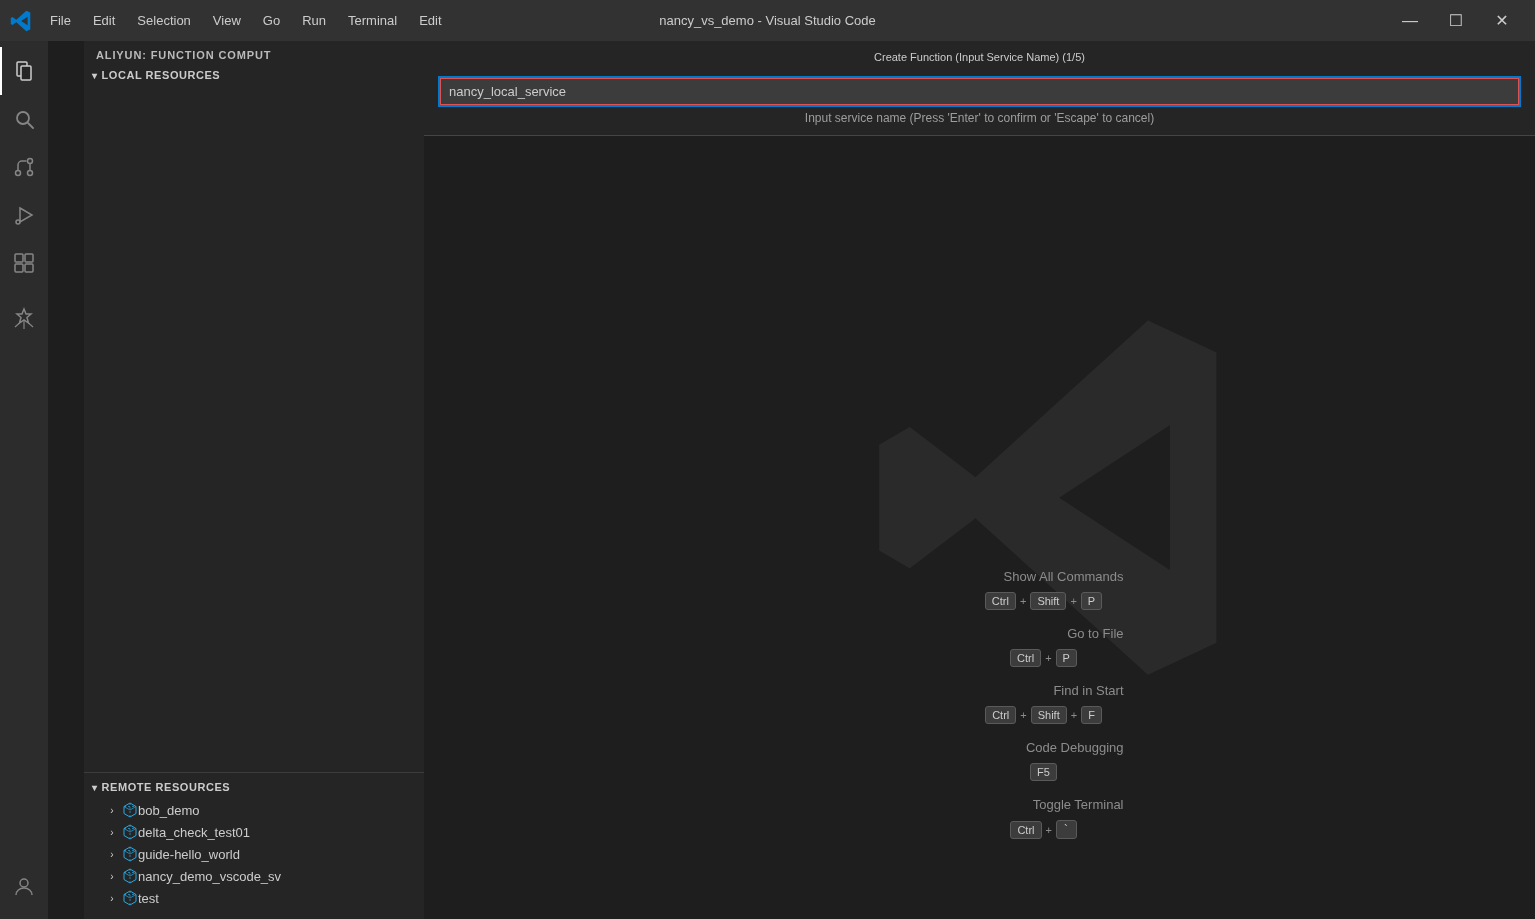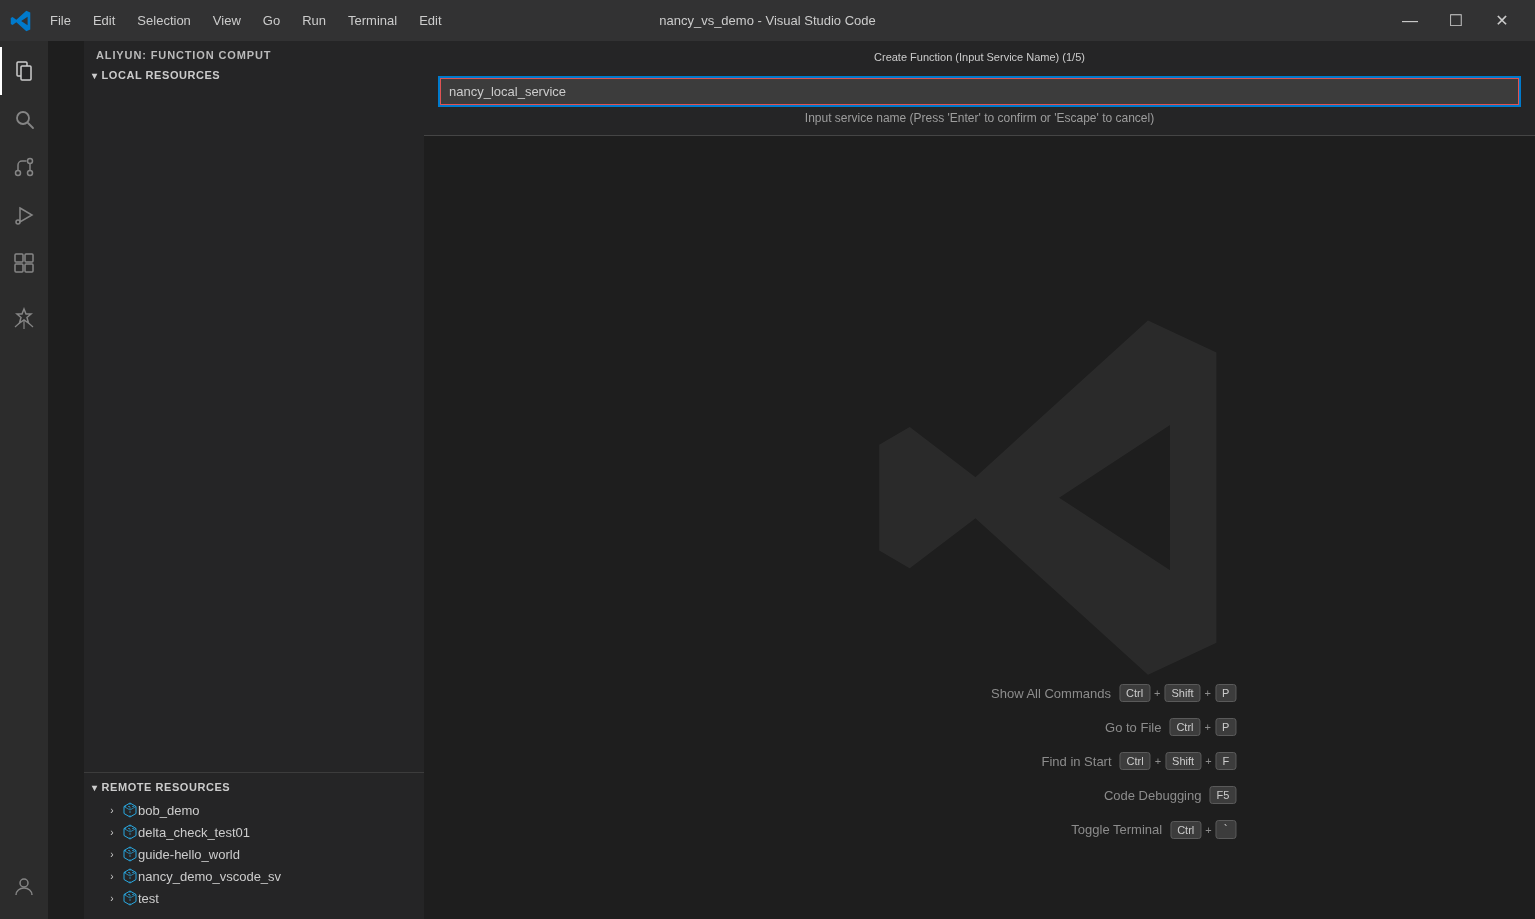--- a/index.html
+++ b/index.html
@@ -245,20 +245,21 @@
       transform: translateX(-10%);
       display: flex;
       flex-direction: column;
       gap: 16px;
     }
     .shortcut-row {
       display: flex;
       align-items: center;
       justify-content: flex-end;
       gap: 8px;
+      flex-direction: column;
     }
     .shortcut-label {
       color: #8c8c8c;
       font-size: 13px;
       text-align: right;
       min-width: 160px;
     }
     .kbd-group {
       display: flex;
       align-items: center;

